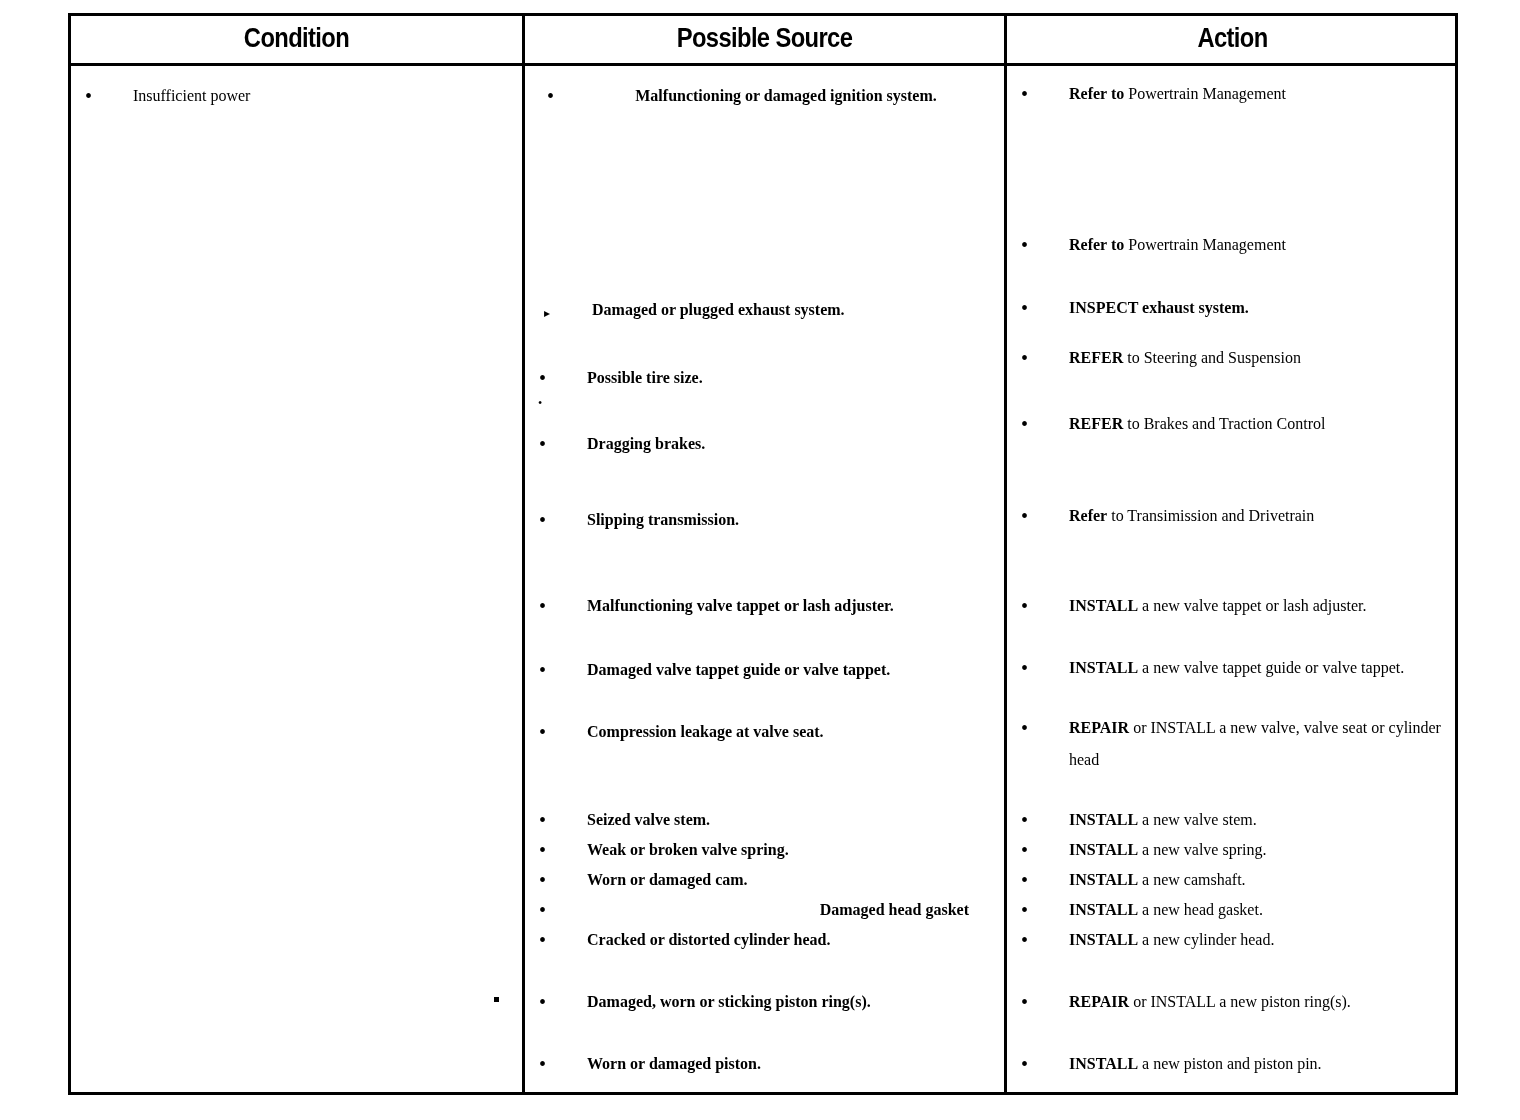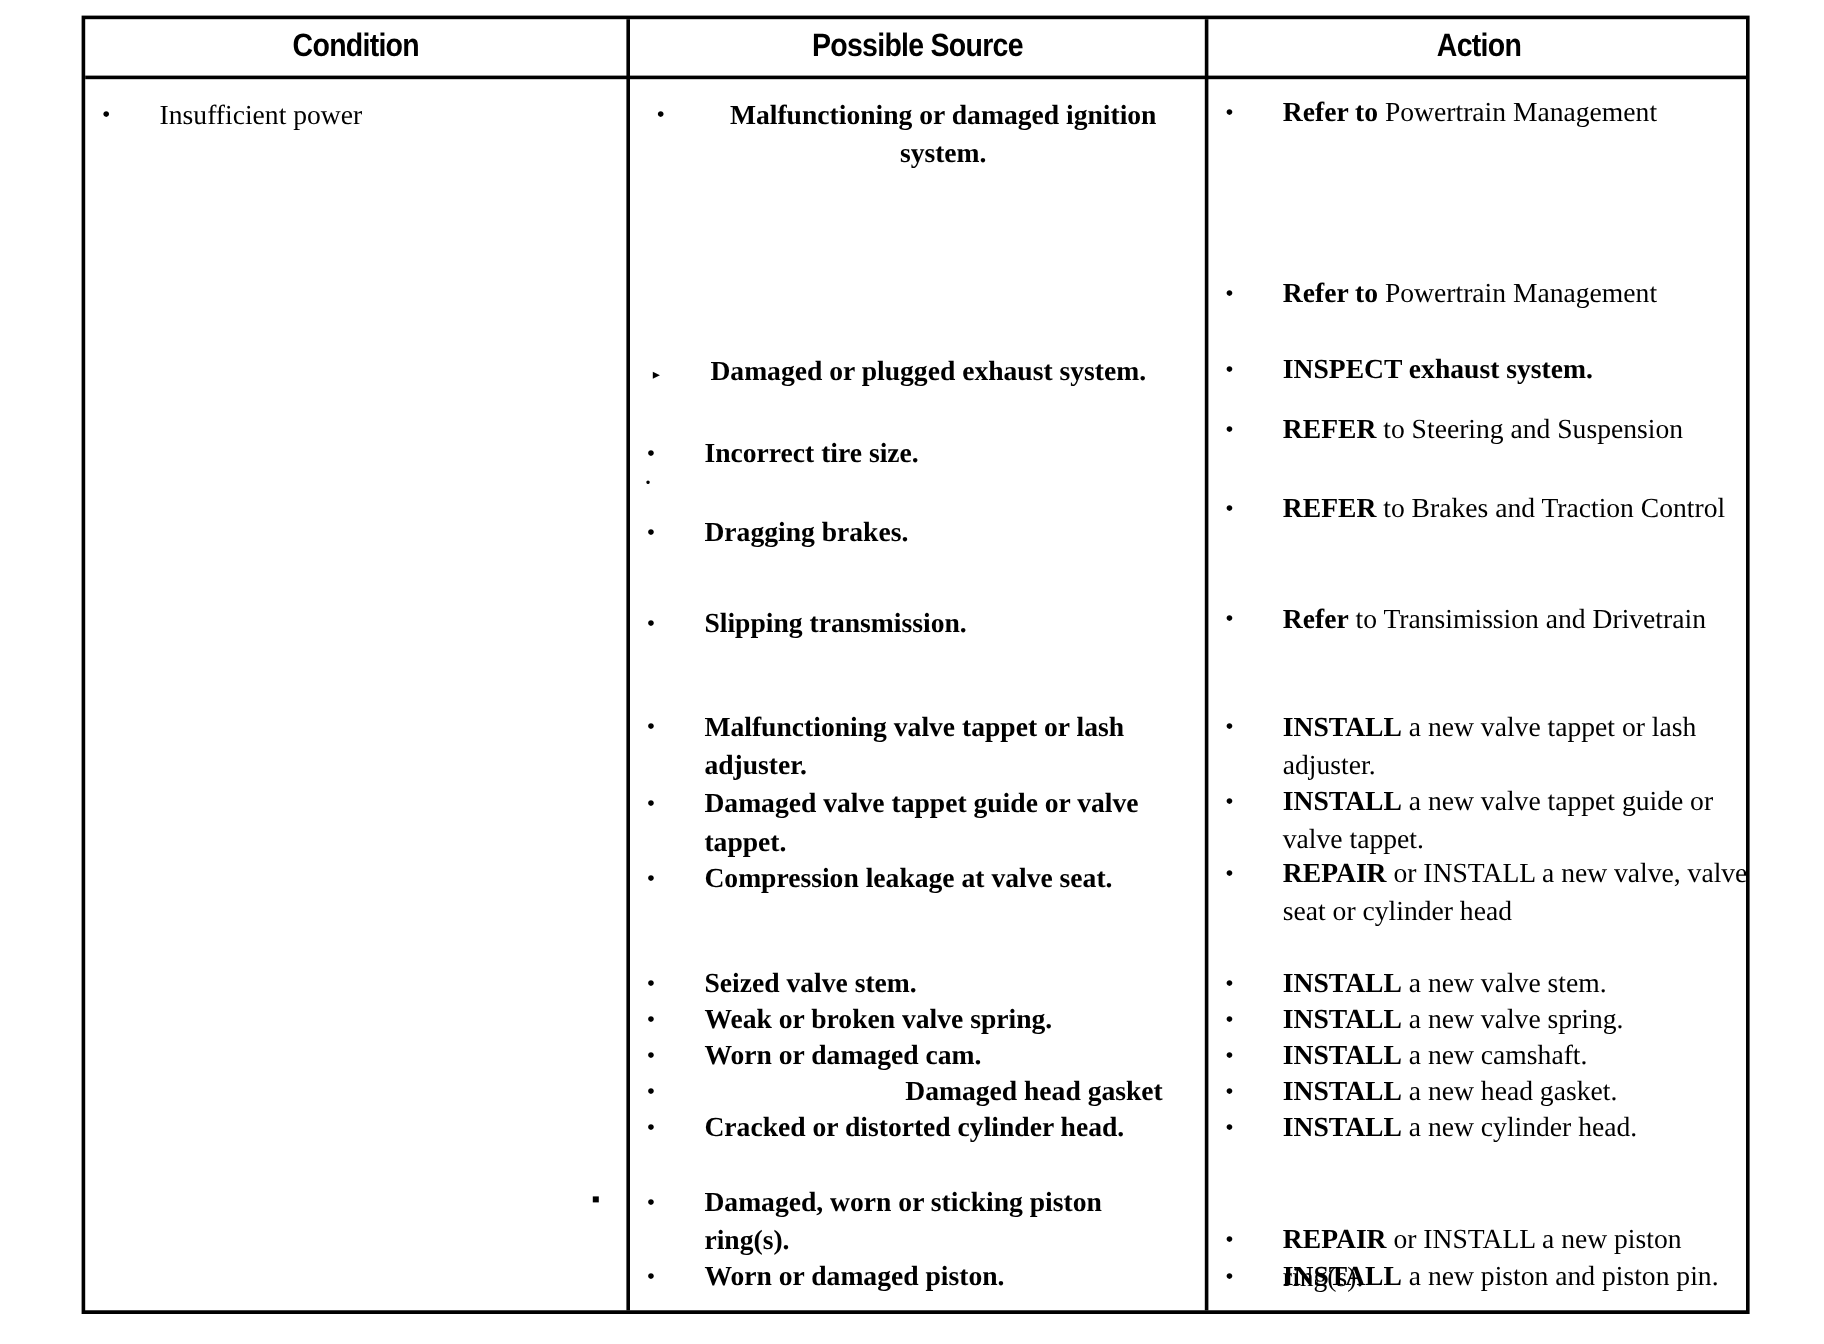--- a/index.html
+++ b/index.html
@@ -95,21 +95,21 @@
     left: 0;
     top: 0;
     width: 20px;
     text-align: left;
     font-size: 20px;
     line-height: 32px;
   }
   .li .txt {
     display: block;
     margin-left: 48px;
-    font-size: 23px;
+    font-size: 16px;
     line-height: 32px;
   }
 
   
   .bullet.round::before  { content: "\2022"; }
   .bullet.tiny::before   { content: "\2022"; font-size: 12px; }
   .bullet.tri::before    { content: "\25B8"; font-size: 12px; }
 
   
   .reg  { font-weight: normal; }
@@ -172,21 +172,21 @@
       </div>
 
 
       <div class="li" style="left:19px; top:228px; width:430px;">
         <span class="bullet tri"></span>
         <span class="txt">Damaged or plugged exhaust system.</span>
       </div>
 
       <div class="li" style="left:14px; top:296px; width:430px;">
         <span class="bullet round"></span>
-        <span class="txt">Incorrect tire size.</span>
+        <span class="txt">Possible tire size.</span>
       </div>
 
       <div class="li" style="left:13px; top:318px; width:430px;">
         <span class="bullet tiny"></span>
         <span class="txt"></span>
       </div>
 
       <div class="li" style="left:14px; top:362px; width:430px;">
         <span class="bullet round"></span>
         <span class="txt">Dragging brakes.</span>
@@ -314,21 +314,21 @@
       <div class="li" style="left:14px; top:828px; width:440px;">
         <span class="bullet round"></span>
         <span class="txt"><span class="bld">INSTALL</span><span class="reg"> a new head gasket.</span></span>
       </div>
 
       <div class="li" style="left:14px; top:858px; width:440px;">
         <span class="bullet round"></span>
         <span class="txt"><span class="bld">INSTALL</span><span class="reg"> a new cylinder head.</span></span>
       </div>
 
-      <div class="li" style="left:14px; top:920px; width:440px;margin-top:31px;">
+      <div class="li" style="left:14px; top:920px; width:440px;">
         <span class="bullet round"></span>
         <span class="txt"><span class="bld">REPAIR</span><span class="reg"> or INSTALL a new piston ring(s).</span></span>
       </div>
 
       <div class="li" style="left:14px; top:982px; width:440px;">
         <span class="bullet round"></span>
         <span class="txt"><span class="bld">INSTALL</span><span class="reg"> a new piston and piston pin.</span></span>
       </div>
 
     </div>

